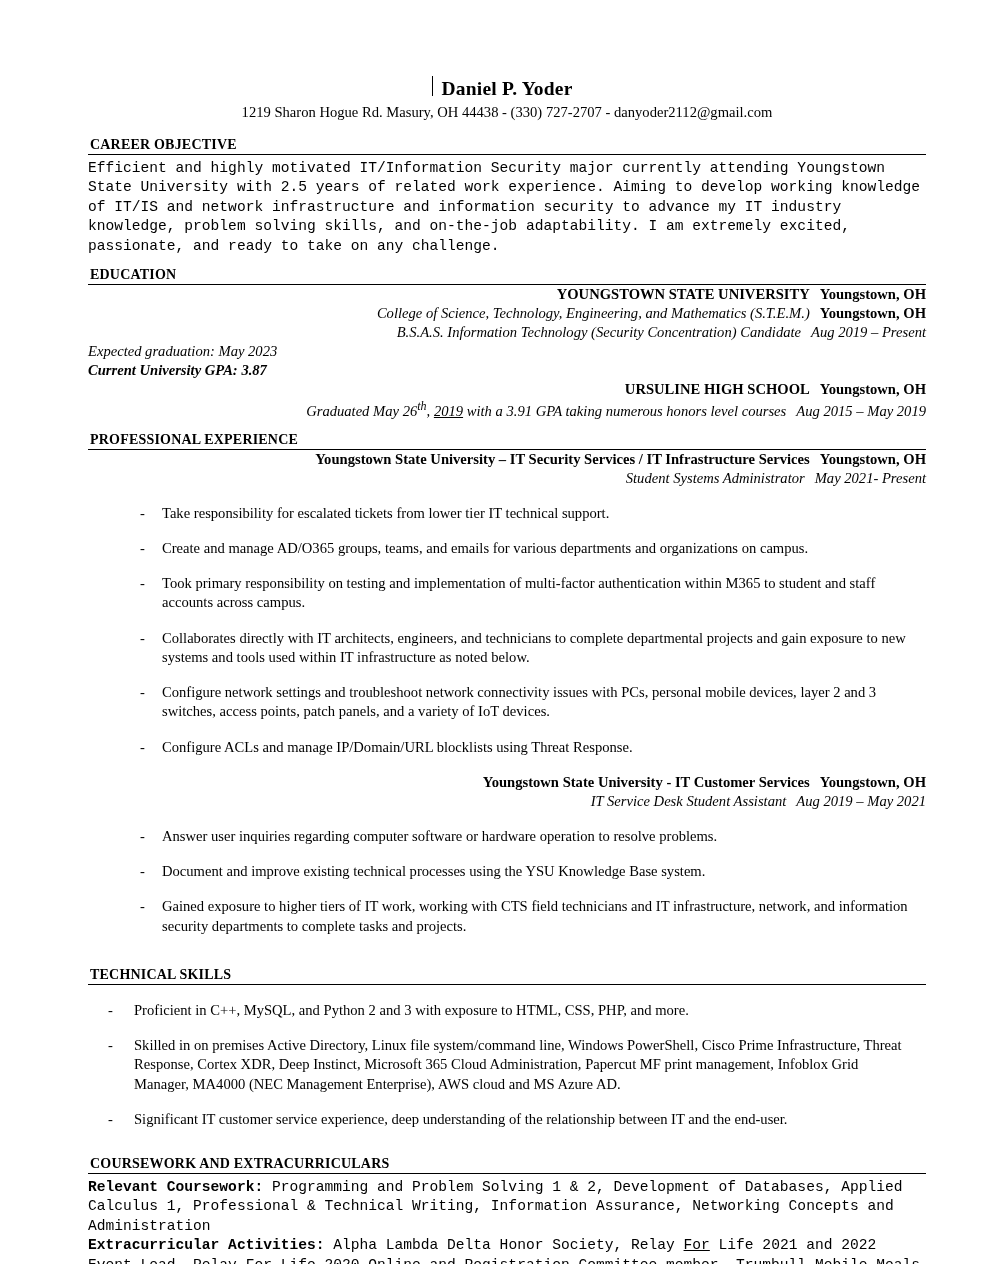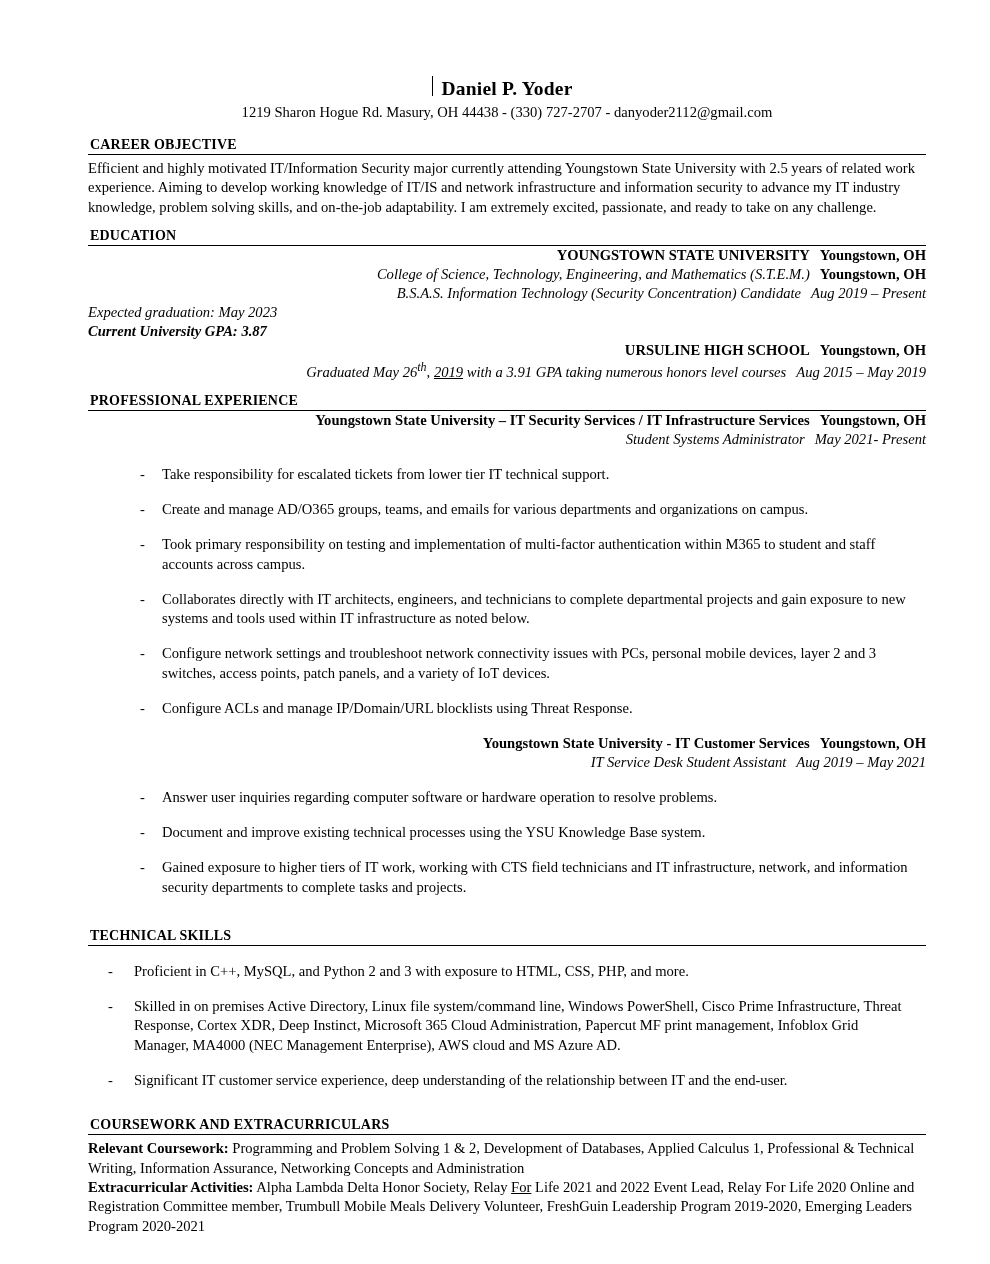--- a/index.html
+++ b/index.html
@@ -53,20 +53,21 @@
     padding: 0 0 1px 2px;
     border-bottom: 1.6px solid #000;
     letter-spacing: 0.2px;
   }
   .block { font-size: 14.6px; line-height: 1.30; }
   p.para {
     margin: 4px 0 0 0;
     font-size: 14.6px;
     line-height: 1.33;
     text-align: left;
+    font-family: Liberation Mono, monospace;
   }
   .row {
     display: flex;
     justify-content: flex-end;
     align-items: baseline;
     font-size: 14.6px;
     line-height: 1.30;
   }
   .row .left { padding-right: 10px; }
   .bold { font-weight: bold; }

